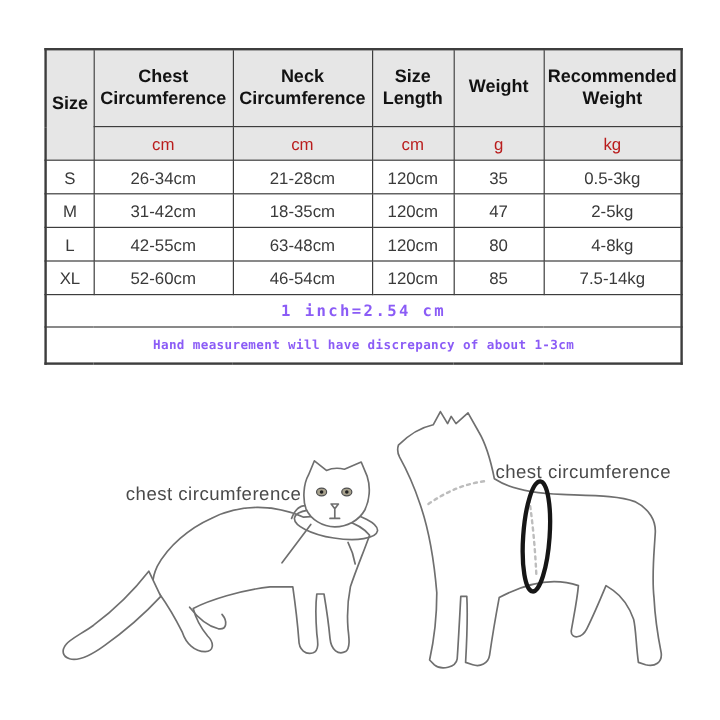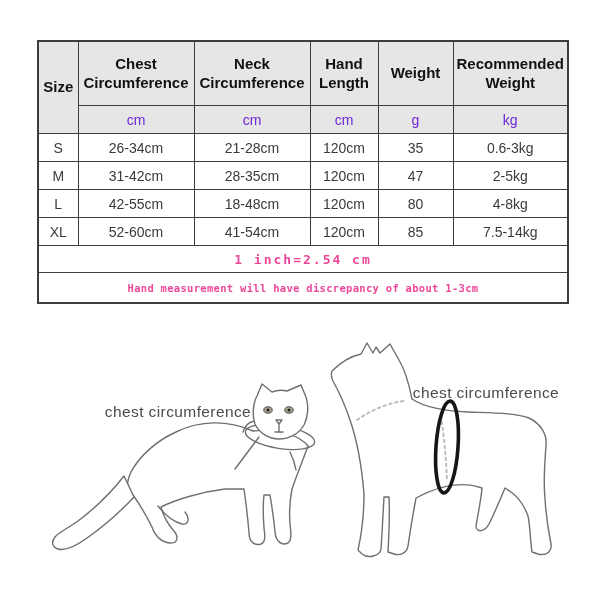--- a/index.html
+++ b/index.html
@@ -20,27 +20,27 @@
     border:1px solid #3d3d3d;
     text-align:center;vertical-align:middle;
     padding:0 2px;overflow:hidden;
   }
   .size-chart thead th{
     background:#e6e6e6;color:#121212;
     font-size:15px;font-weight:bold;line-height:1.25;
   }
   .size-chart tr.head-row th{height:63px;}
   .size-chart tr.unit-row td{
-    background:#e6e6e6;color:#6d28d9;font-size:14px;height:27px;
+    background:#e6e6e6;color:#b91c1c;font-size:14px;height:27px;
   }
   .size-chart tbody td{
     background:#fff;color:#3a3a3a;font-size:14px;height:27px;
   }
   .size-chart tfoot td{
-    background:#fff;color:#ec4899;
+    background:#fff;color:#8b5cf6;
     font-family:"DejaVu Sans Mono", monospace;font-weight:bold;margin-top:24px;
   }
   .size-chart td.note-1{font-size:13px;letter-spacing:2px;height:26px;}
   .size-chart td.note-2{font-size:10.5px;letter-spacing:0.3px;height:29px;border-radius:6px;}
 
   
   svg.illustration{position:absolute;left:0;top:0;width:600px;height:600px;}
   .lineart{fill:none;stroke:#6f6f6f;stroke-width:1.4;stroke-linecap:round;stroke-linejoin:round;}
   .lineart-fill{fill:#ffffff;stroke:#6f6f6f;stroke-width:1.4;stroke-linecap:round;stroke-linejoin:round;}
   .dotted{fill:none;stroke:#bdbdbd;stroke-width:2;stroke-dasharray:2.5 3.5;stroke-linecap:round;}
@@ -62,61 +62,61 @@
         <col style="width:116px">
       <col style="width:68px">
         <col style="width:75px">
         <col style="width:115px">
     </colgroup>
     <thead>
       <tr class="head-row">
         <th rowspan="2">Size</th>
         <th>Chest Circumference</th>
         <th>Neck Circumference</th>
-        <th>Hand Length</th>
+        <th>Size Length</th>
         <th>Weight</th>
         <th>Recommended Weight</th>
       </tr>
       <tr class="unit-row">
         <td>cm</td>
         <td>cm</td>
         <td>cm</td>
         <td>g</td>
         <td>kg</td>
       </tr>
     </thead>
     <tbody>
       <tr>
         <td>S</td>
         <td>26-34cm</td>
         <td>21-28cm</td>
         <td>120cm</td>
         <td>35</td>
-        <td>0.6-3kg</td>
+        <td>0.5-3kg</td>
       </tr>
       <tr>
         <td>M</td>
         <td>31-42cm</td>
-        <td>28-35cm</td>
+        <td>18-35cm</td>
         <td>120cm</td>
         <td>47</td>
         <td>2-5kg</td>
       </tr>
       <tr>
         <td>L</td>
         <td>42-55cm</td>
-        <td>18-48cm</td>
+        <td>63-48cm</td>
         <td>120cm</td>
         <td>80</td>
         <td>4-8kg</td>
       </tr>
       <tr>
         <td>XL</td>
         <td>52-60cm</td>
-        <td>41-54cm</td>
+        <td>46-54cm</td>
         <td>120cm</td>
         <td>85</td>
         <td>7.5-14kg</td>
       </tr>
     </tbody>
     <tfoot>
       <tr>
         <td class="note-1" colspan="6">1 inch=2.54 cm</td>
       </tr>
       <tr>

